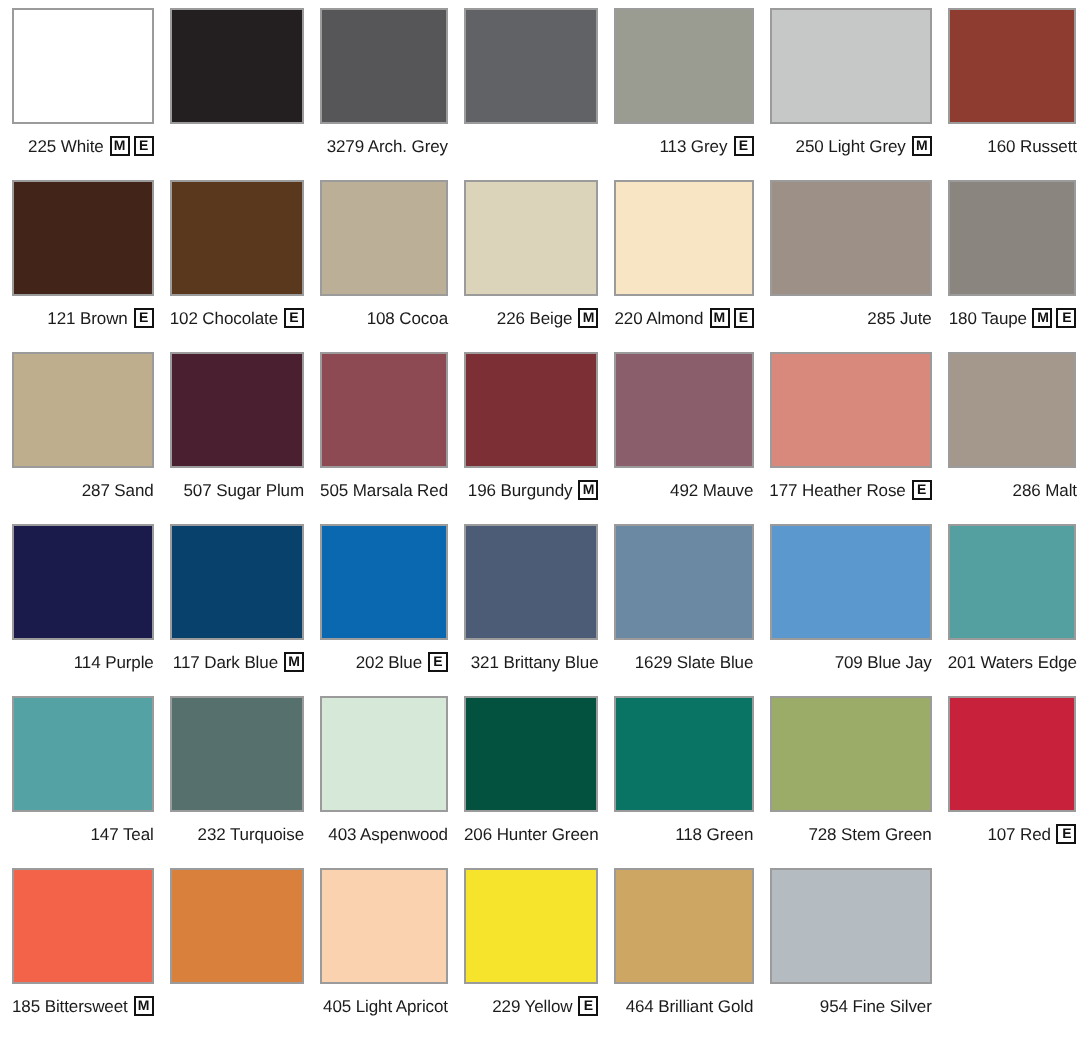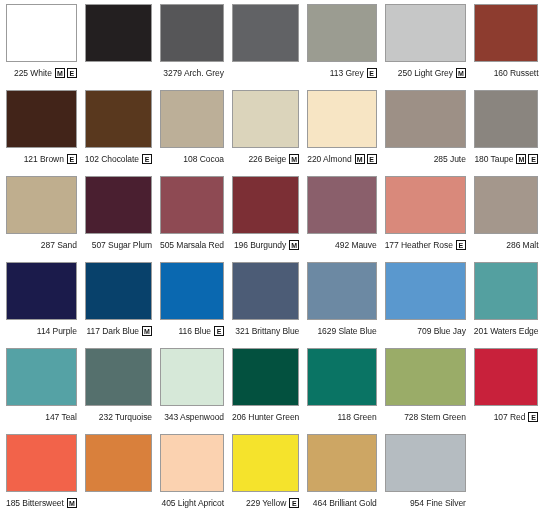--- a/index.html
+++ b/index.html
@@ -241,21 +241,21 @@
       <div class="labelrow">
         <span class="label">117 Dark Blue</span>
         <span class="badges">
           <span class="badge">M</span>
         </span>
       </div>
     </div>
     <div class="cell">
       <div class="swatch" style="background: rgb(10, 104, 176);"></div>
       <div class="labelrow">
-        <span class="label">116 Blue</span>
+        <span class="label">202 Blue</span>
         <span class="badges">
           <span class="badge">E</span>
         </span>
       </div>
     </div>
     <div class="cell">
       <div class="swatch" style="background: rgb(76, 92, 118);"></div>
       <div class="labelrow">
         <span class="label">321 Brittany Blue</span>
       </div>
@@ -286,21 +286,21 @@
     </div>
     <div class="cell">
       <div class="swatch" style="background: rgb(85, 112, 109);"></div>
       <div class="labelrow">
         <span class="label">232 Turquoise</span>
       </div>
     </div>
     <div class="cell">
       <div class="swatch" style="background: rgb(214, 232, 216);"></div>
       <div class="labelrow">
-        <span class="label">343 Aspenwood</span>
+        <span class="label">403 Aspenwood</span>
       </div>
     </div>
     <div class="cell">
       <div class="swatch" style="background: rgb(3, 81, 63);"></div>
       <div class="labelrow">
         <span class="label">206 Hunter Green</span>
       </div>
     </div>
     <div class="cell">
       <div class="swatch" style="background: rgb(10, 116, 100);"></div>

